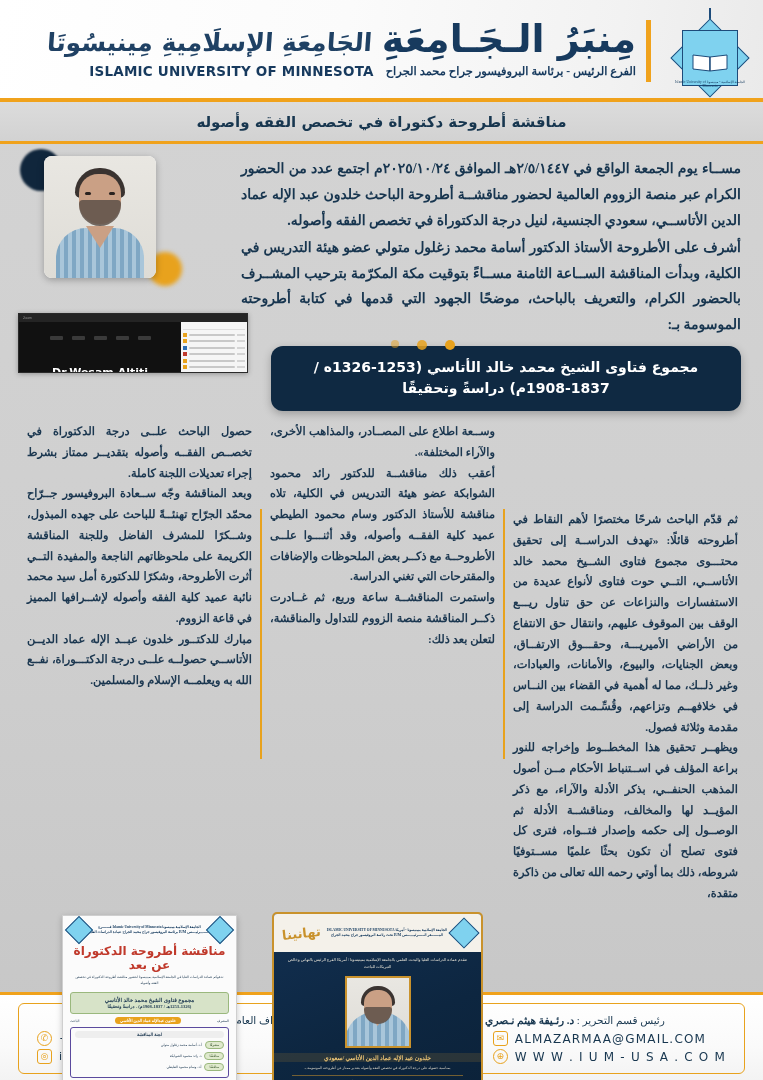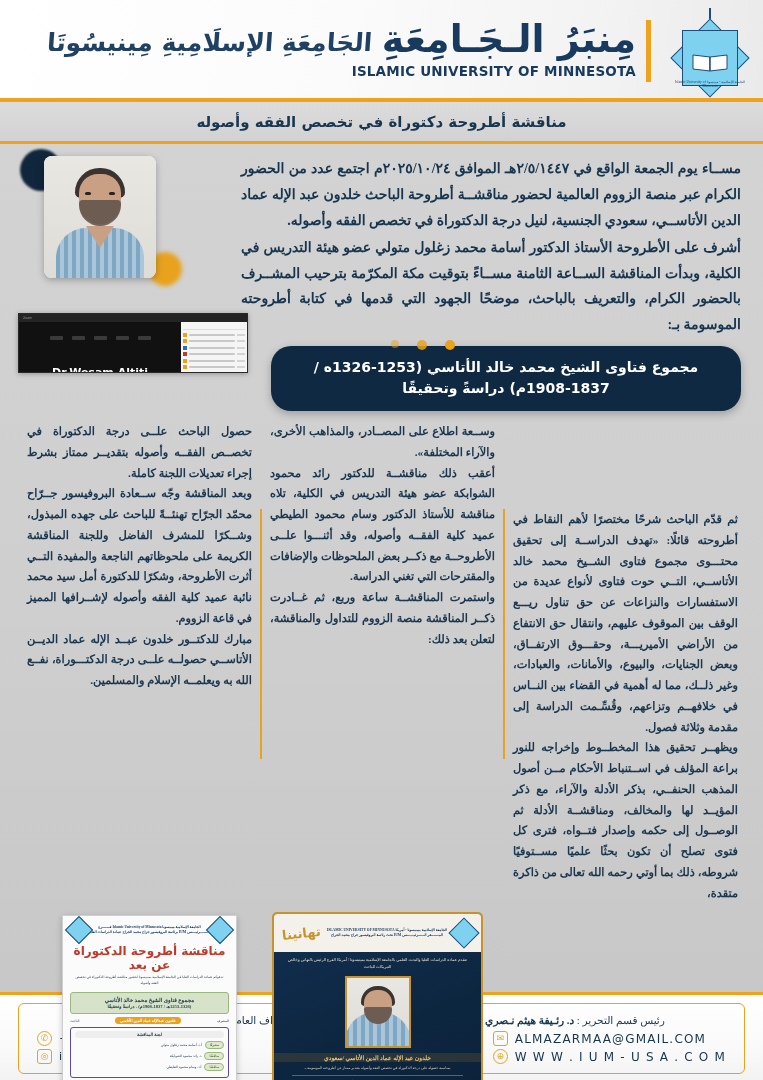--- a/index.html
+++ b/index.html
@@ -280,21 +280,21 @@
     background: #caa085;
     clip-path: polygon(50% 100%, 0 0, 100% 0);
   }
 
   
   .thesis-box {
     position: relative;
     margin: 8px 22px 0 auto;
     width: 470px;
     background: #0f2942;
-    border-radius: 20px;
+    border-radius: 12px;
     padding: 11px 20px 12px 20px;
     color: #ffffff;
     text-align: center;
     box-shadow: 0 3px 8px rgba(0,0,0,.25);
     z-index: 3;
   }
   .thesis-box p {
     font-family: "DejaVu Sans", sans-serif;
     font-size: 14px;
     font-weight: 700;
@@ -667,20 +667,21 @@
     </div>
 
     <div class="masthead-rule"></div>
 
     <div class="brand-block">
       <div class="brand-row">
         <span class="brand-ar">مِنبَرُ الـجَـامِعَةِ</span>
         <span class="brand-ar-script">الجَامِعَةِ الإسلَامِيةِ مِينيسُوتَا</span>
       </div>
       <div class="brand-sub-row">
+        <span class="brand-sub-ar">الفرع الرئيس - برئاسة البروفيسور جراح محمد الجراح</span>
         <span class="brand-sub-en">ISLAMIC UNIVERSITY OF MINNESOTA</span>
       </div>
     </div>
   </header>
 
   <div class="title-bar">
     <h1>مناقشة أطروحة دكتوراة في تخصص الفقه وأصوله</h1>
   </div>
 
   <section class="intro-wrap">

